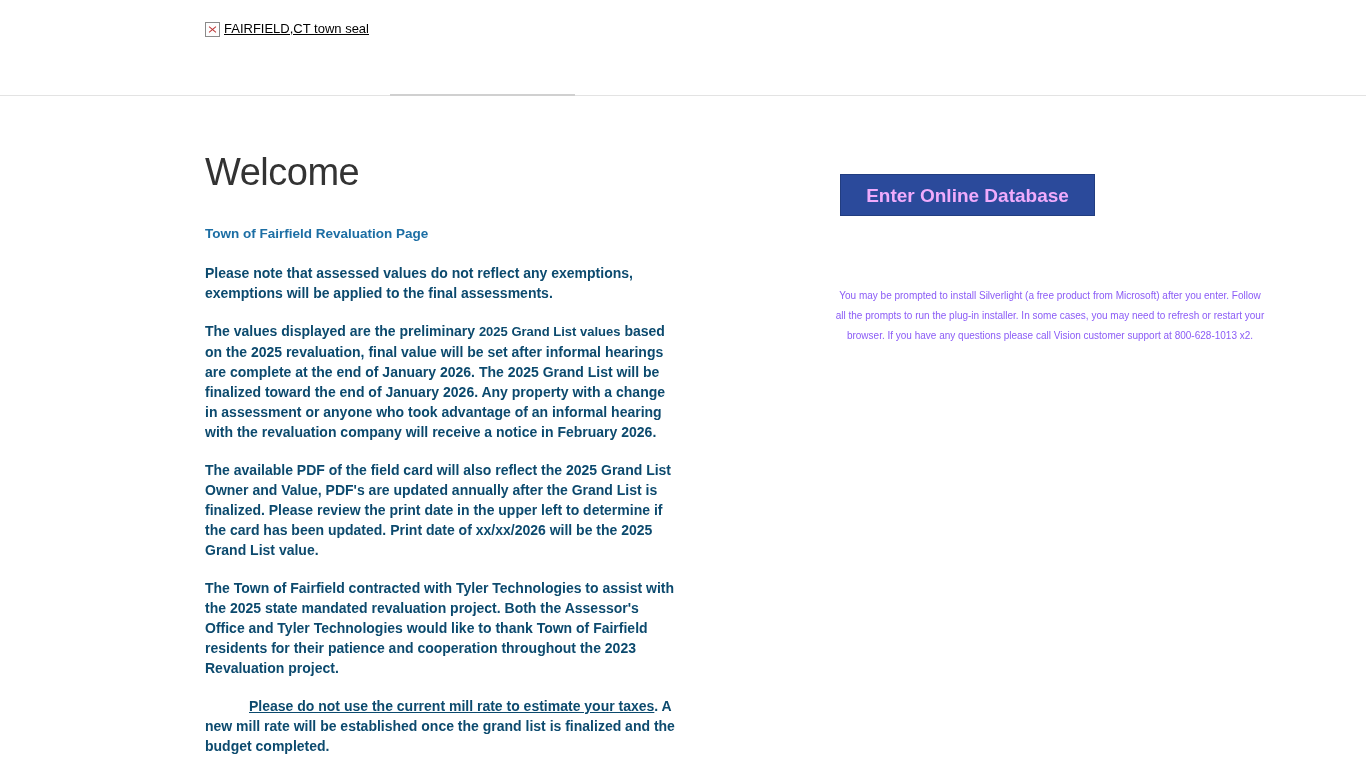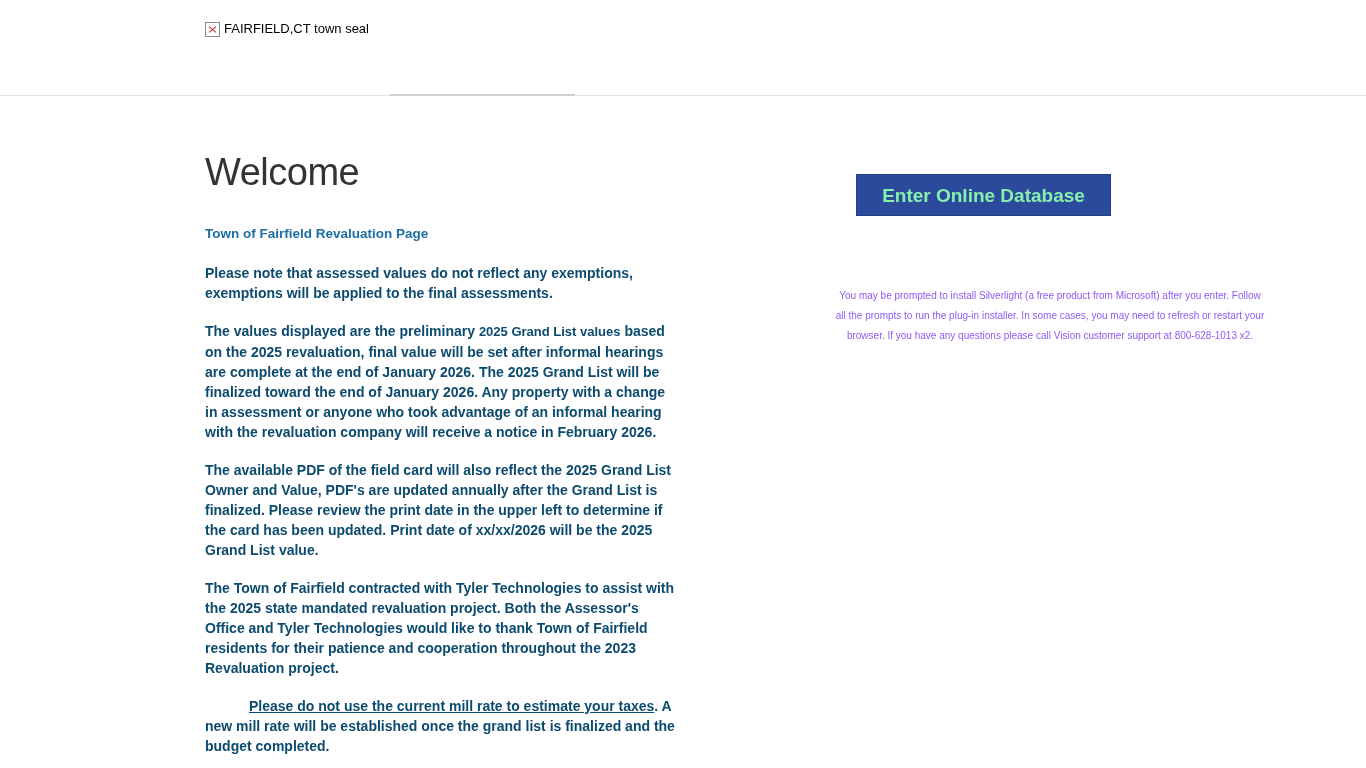--- a/index.html
+++ b/index.html
@@ -17,20 +17,21 @@
     width: 1366px;
     height: 768px;
     background: #ffffff;
   }
 
   
   .header {
     position: relative;
     height: 116px;
     box-sizing: border-box;
+    text-decoration: underline;
   }
 
   .header-inner {
     display: flex;
     align-items: center;
     padding-left: 205px;
     padding-top: 18px;
     gap: 10px;
   }
 
@@ -157,28 +158,27 @@
   }
 
   
   .enter-db-button {
     display: block;
     width: 255px;
     height: 42px;
     line-height: 42px;
     text-align: center;
     background: #2b4a9b;
-    color: #86efac;
+    color: #f0abfc;
     font-size: 19px;
     font-weight: bold;
     border: 1px solid #223d80;
     text-decoration: none;
     box-sizing: border-box;
     cursor: pointer;
-    margin-left: 16px;
   }
 
   .silverlight-note {
     margin-top: 70px;
     width: 430px;
     font-size: 10px;
     color: #8b5cf6;
     line-height: 20px;
     text-align: center;
     margin-left: -5px;

